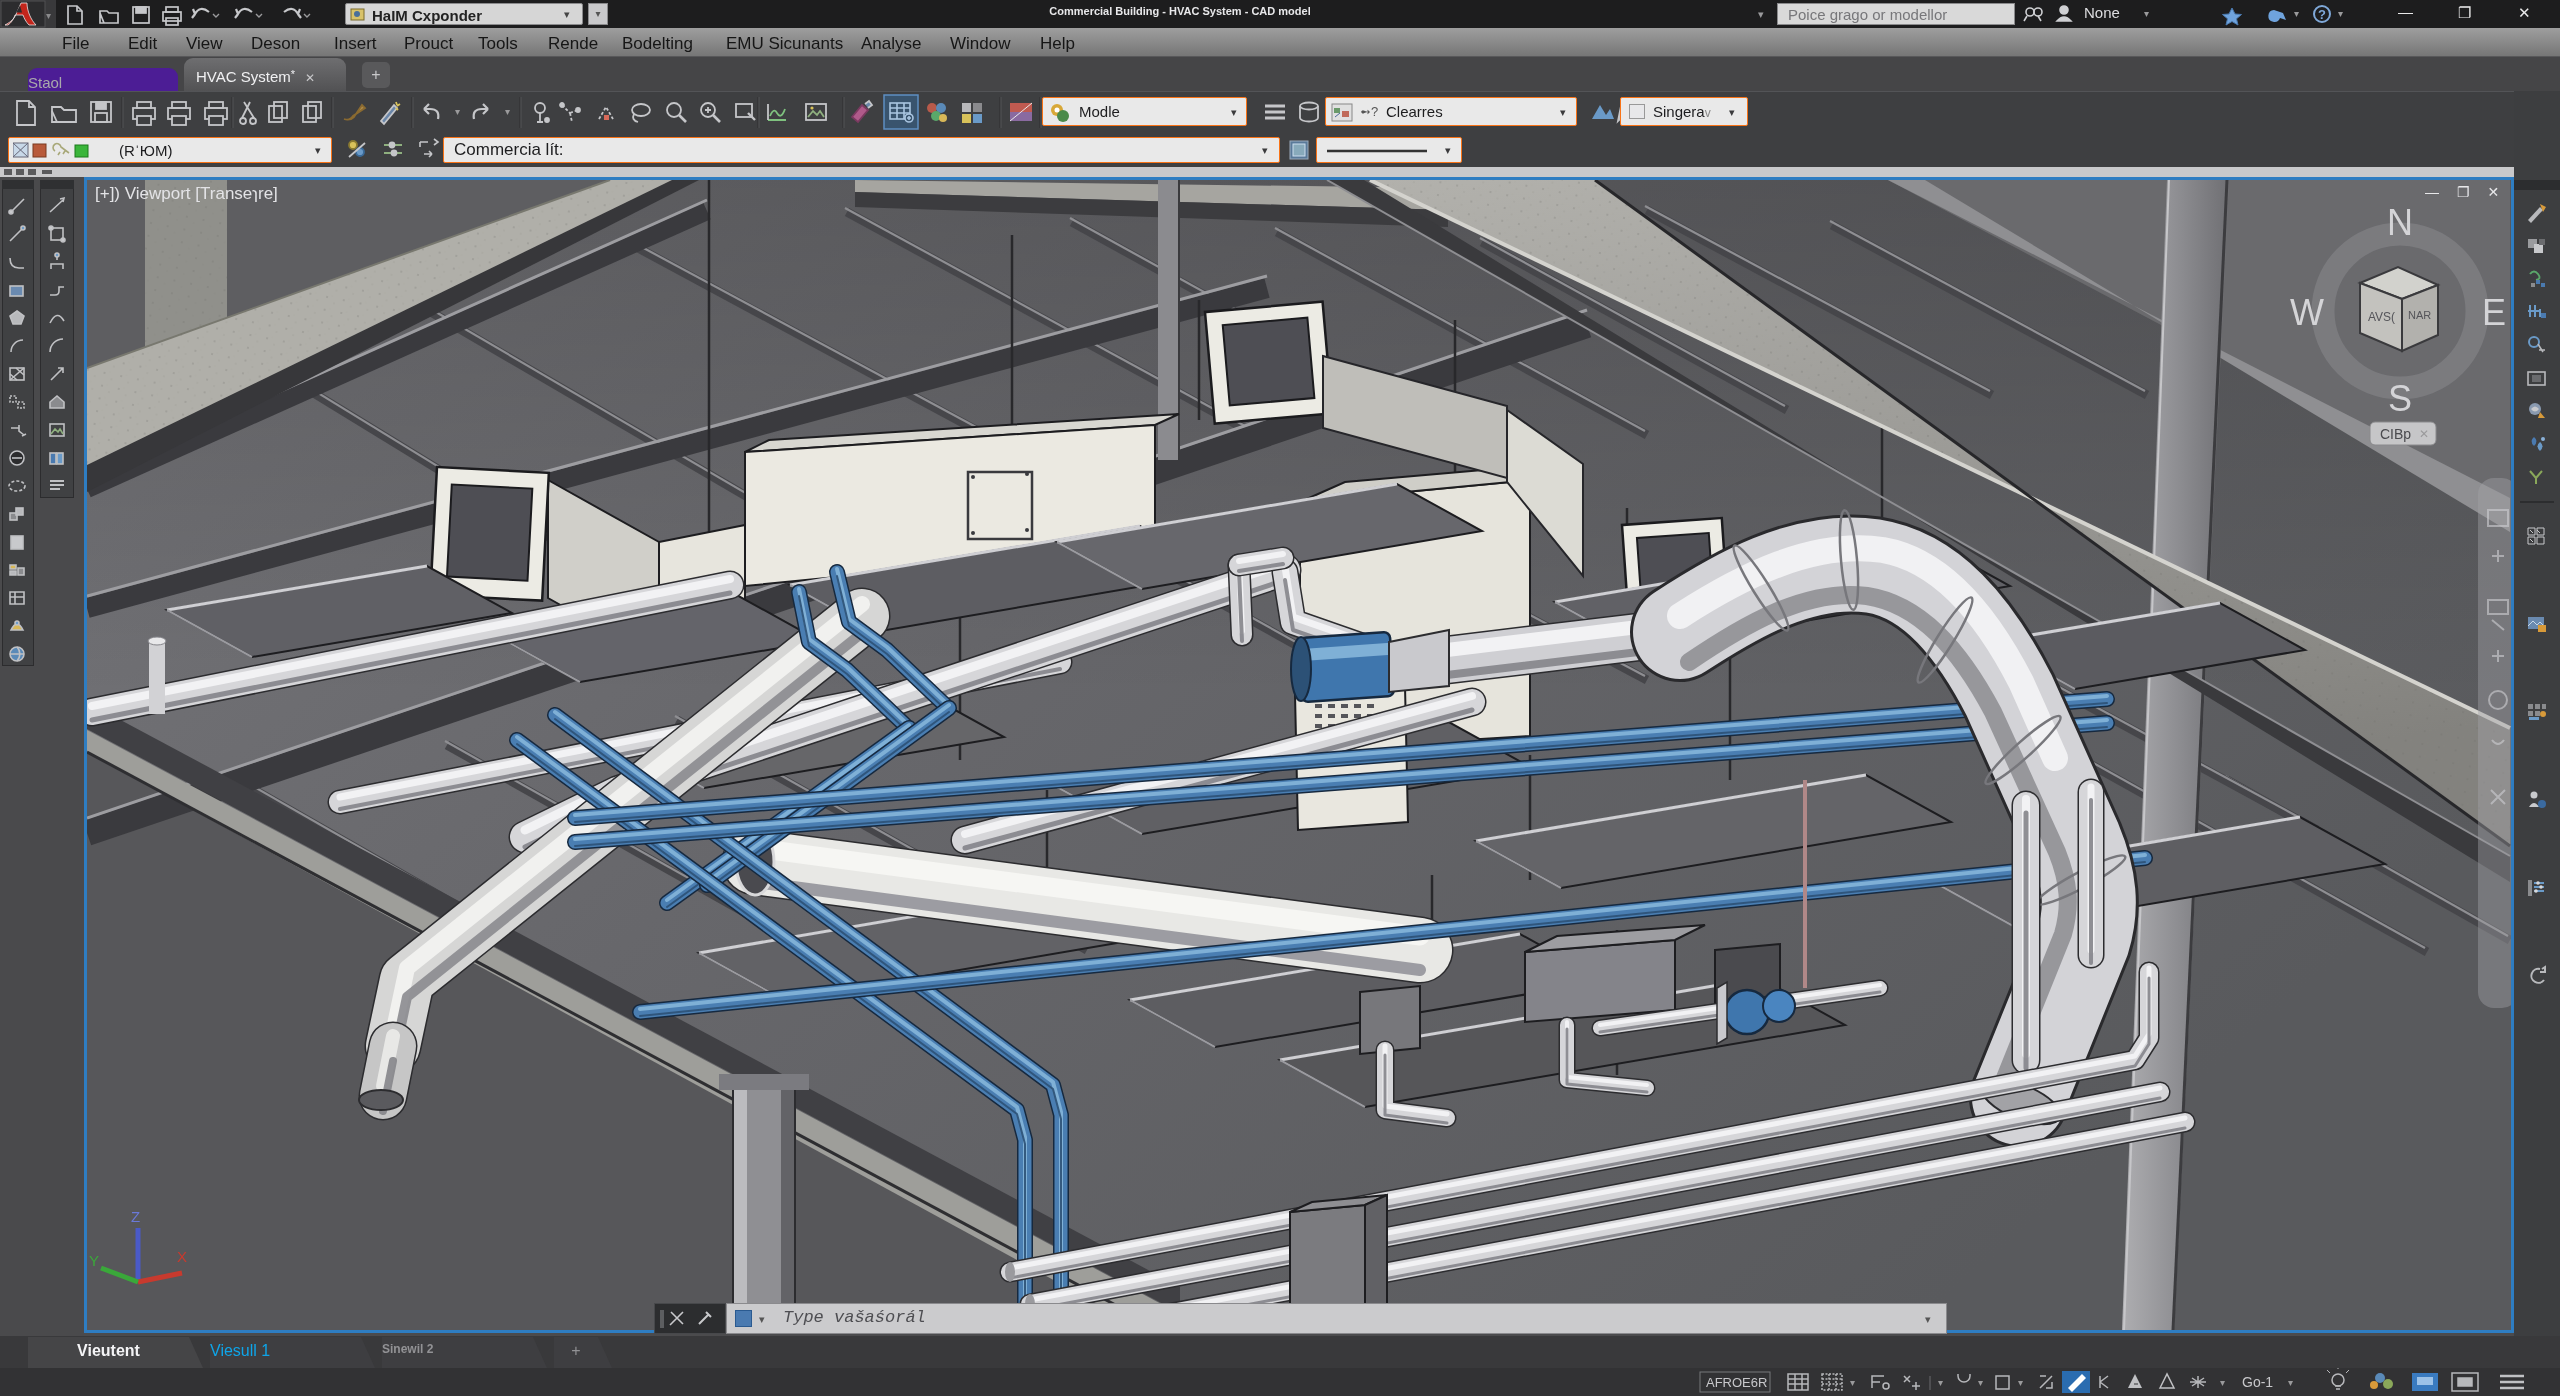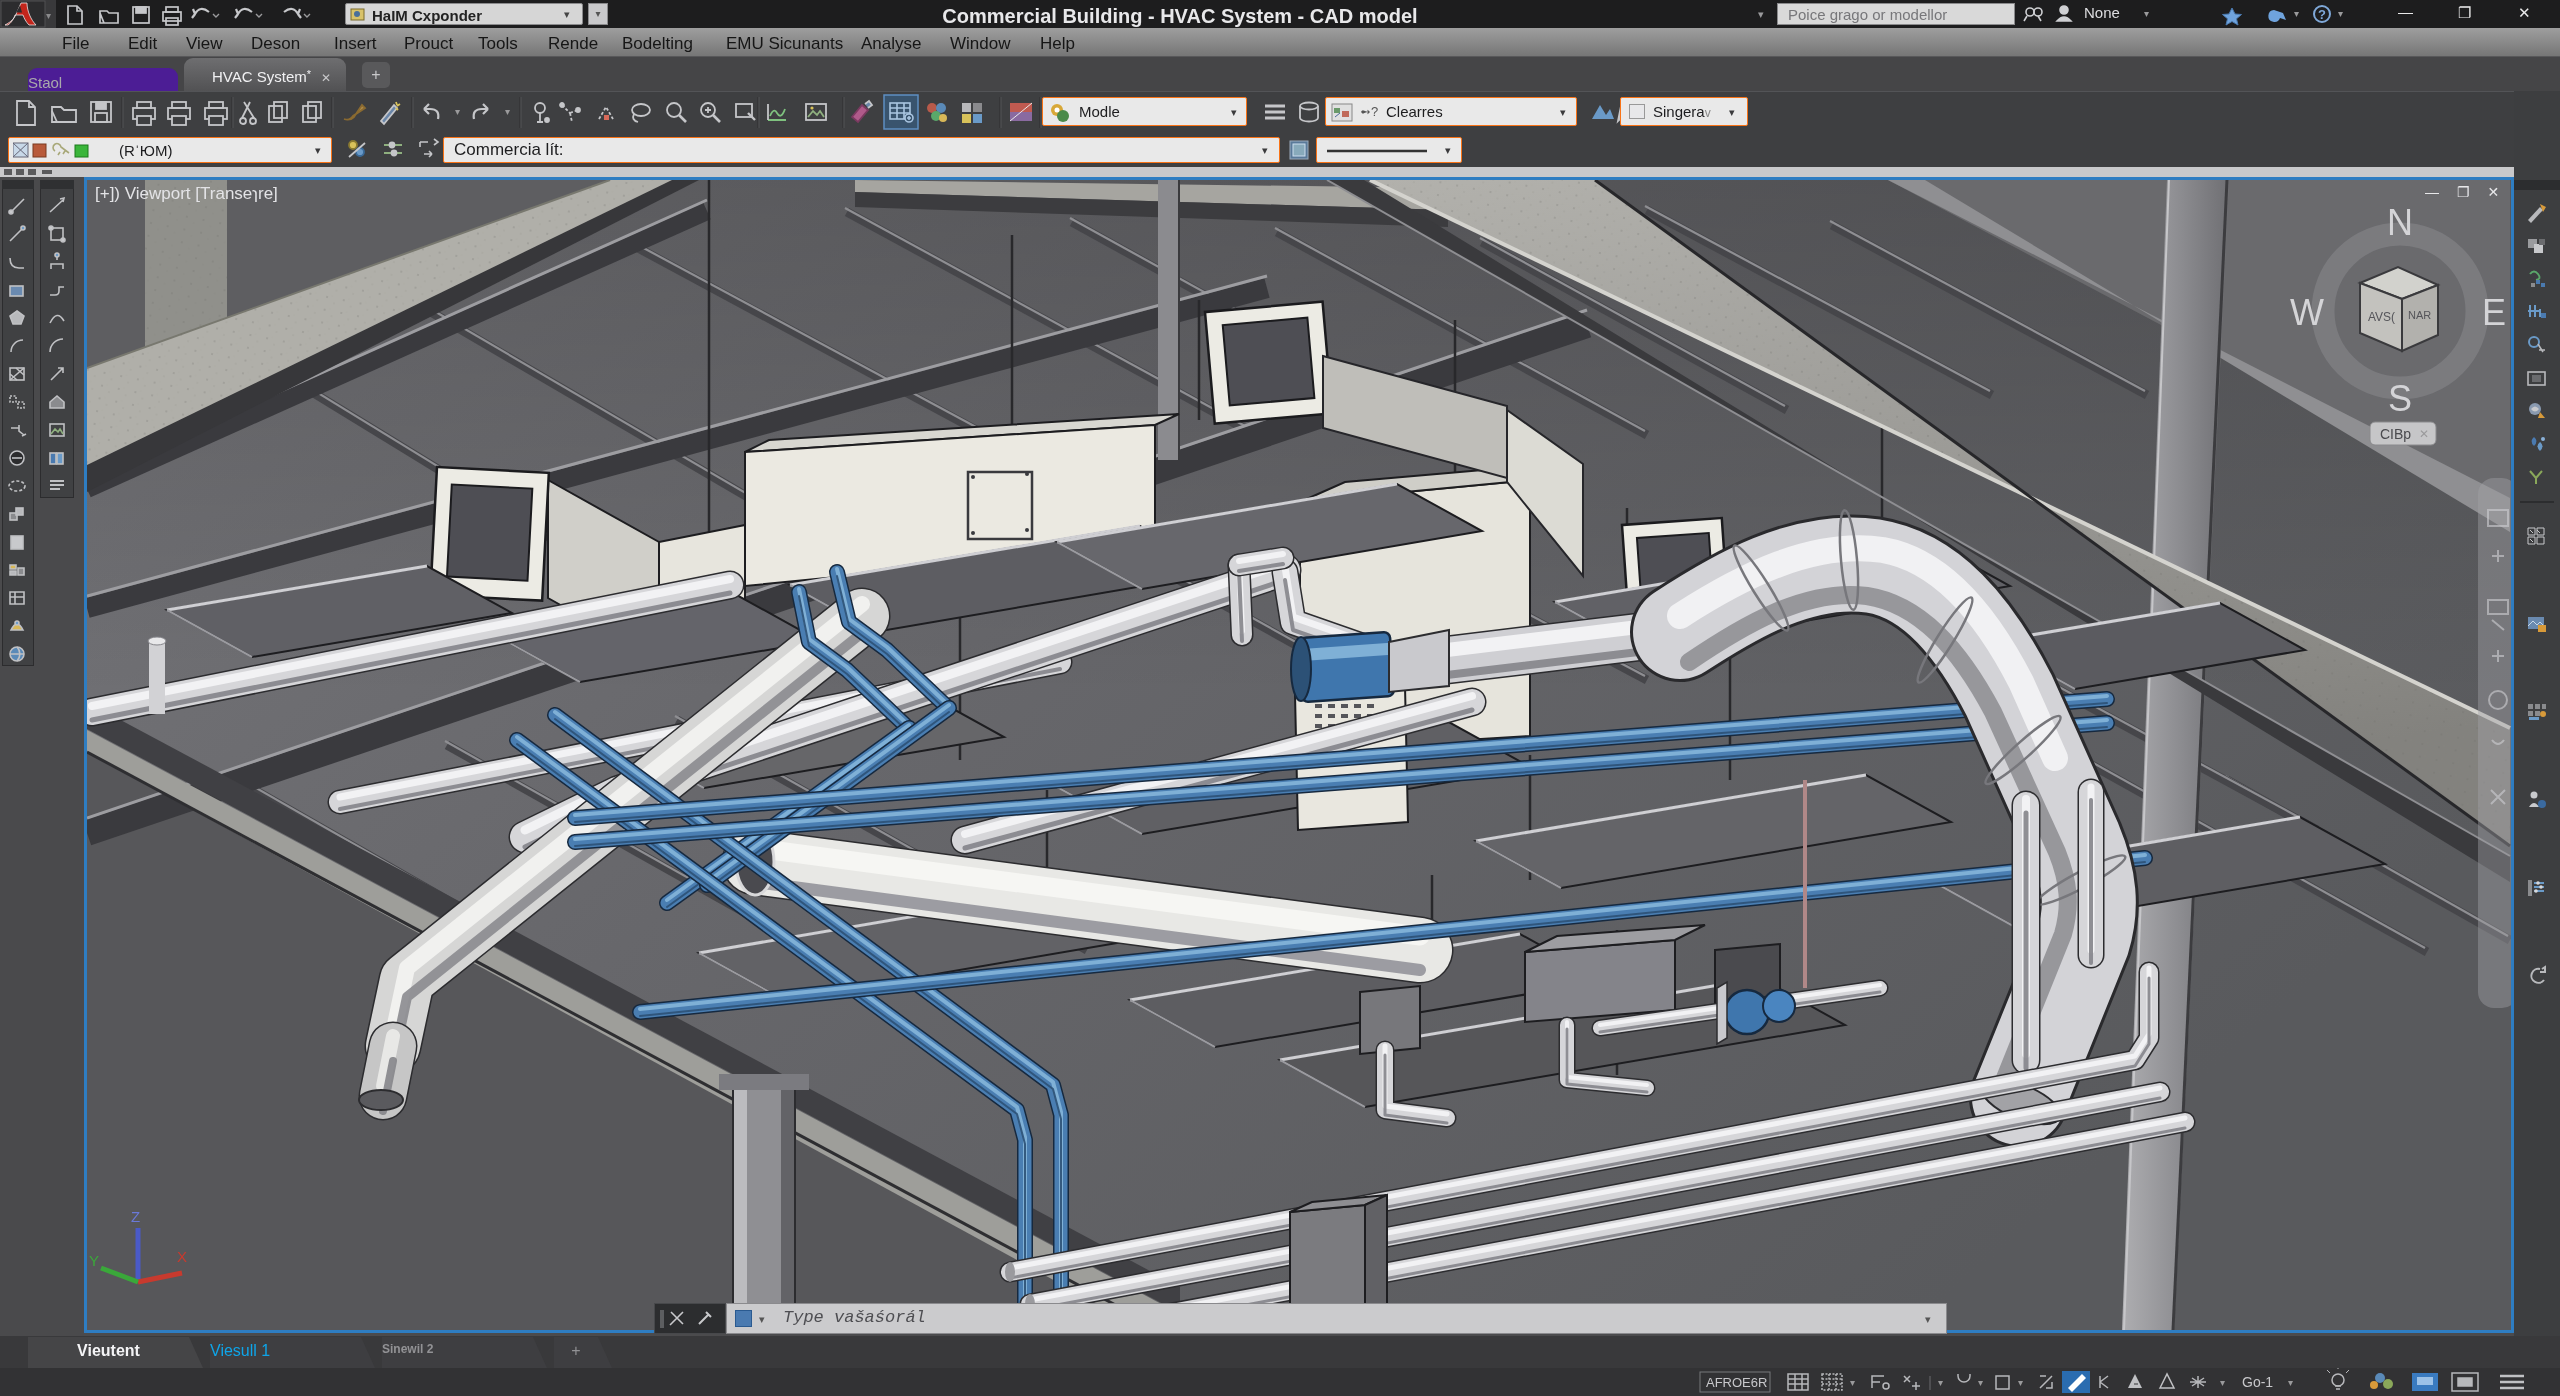--- a/index.html
+++ b/index.html
@@ -47,21 +47,21 @@
     </svg>
     <div class="abs" style="left:345px;top:3px;width:238px;height:22px;background:#d6d6d6;border:1px solid #8a8a8c;border-radius:2px">
       <svg class="abs" style="left:4px;top:2px" width="16" height="16">
         <rect x="1" y="3" width="13" height="11" fill="#d8c26a" stroke="#7a6a2a"></rect>
         <circle cx="7" cy="8" r="3" fill="#4a6f9a"></circle>
       </svg>
       <span class="abs" style="left:26px;top:3px;font-size:15px;color:#222;font-weight:bold">HaIM Cxponder</span>
       <span class="abs" style="left:218px;top:4px;font-size:11px;color:#444">▾</span>
     </div>
     <div class="abs" style="left:588px;top:3px;width:20px;height:22px;background:#c9c9cb;border:1px solid #8a8a8c;color:#555;font-size:10px;text-align:center;line-height:20px">▾</div>
-    <div class="abs" style="left:0px;top:5px;width:2360px;text-align:center;color:#e8e8ea;font-size:20px;font-weight:600">Commercial Building - HVAC System  - CAD model</div>
+    <div class="abs" style="left:0px;top:5px;width:2360px;text-align:center;color:#e8e8ea;font-size:11px;font-weight:600">Commercial Building - HVAC System  - CAD model</div>
     <span class="abs" style="left:1758px;top:8px;color:#9a9a9c;font-size:11px">▾</span>
     <div class="abs" style="left:1777px;top:3px;width:238px;height:22px;background:#d9d9d9;border:1px solid #8a8a8c">
       <span class="abs" style="left:10px;top:2px;font-size:15px;color:#77777a">Poice grago or modellor</span>
     </div>
     <svg class="abs" style="left:2022px;top:4px" width="330" height="22">
       <g fill="none" stroke="#cfd0d3" stroke-width="1.6">
         <circle cx="8" cy="8" r="4"></circle>
         <circle cx="16" cy="8" r="4"></circle>
         <path d="M5 12 l-3 5 m14 -5 l3 5"></path>
         <circle cx="42" cy="6" r="4" fill="#cfd0d3"></circle>
@@ -88,21 +88,21 @@
     <span class="mitem" style="left:404px;top:34px">Prouct</span>
     <span class="mitem" style="left:478px;top:34px">Tools</span>
     <span class="mitem" style="left:548px;top:34px">Rende</span>
     <span class="mitem" style="left:622px;top:34px">Bodelting</span>
     <span class="mitem" style="left:726px;top:34px">EMU Sicunants</span>
     <span class="mitem" style="left:861px;top:34px">Analyse</span>
     <span class="mitem" style="left:950px;top:34px">Window</span>
     <span class="mitem" style="left:1040px;top:34px">Help</span>
     <div id="tabbar" class="abs"></div>
     <div class="abs" style="left:28px;top:68px;width:150px;height:31px;background:#4c1d95;border-radius:9px 9px 0 0;color:#a9a9ac;font-size:15px;text-align:left;line-height:30px">Staol</div>
-    <div class="abs" style="left:184px;top:58px;width:162px;height:33px;background:linear-gradient(#6e6e70,#525254);border-radius:9px 9px 0 0;color:#f0f0f2;font-size:15px;line-height:32px"><span style="margin-left:28px">HVAC System<span style="font-size:11px;vertical-align:4px">*</span></span><span style="margin-left:10px;color:#c9c9cb;font-size:12px">✕</span></div>
+    <div class="abs" style="left:184px;top:58px;width:162px;height:33px;background:linear-gradient(#6e6e70,#525254);border-radius:9px 9px 0 0;color:#f0f0f2;font-size:15px;line-height:32px"><span style="margin-left:12px">HVAC System<span style="font-size:11px;vertical-align:4px">*</span></span><span style="margin-left:10px;color:#c9c9cb;font-size:12px">✕</span></div>
     <div class="abs" style="left:362px;top:62px;width:28px;height:26px;background:#59595b;border-radius:5px;color:#c9c9cb;font-size:16px;text-align:center;line-height:25px">+</div>
     <div id="tb1" class="abs"></div>
     <svg class="abs" style="left:0px;top:93px" width="2560" height="39">
       <g transform="translate(13,6)">
         <g fill="none" stroke="#c5c6c9" stroke-width="1.8">
           <path d="M4 2 h12 l6 6 v18 h-18 z"></path>
           <path d="M16 2 v6 h6"></path>
         </g>
       </g>
       <g transform="translate(50,6)">

